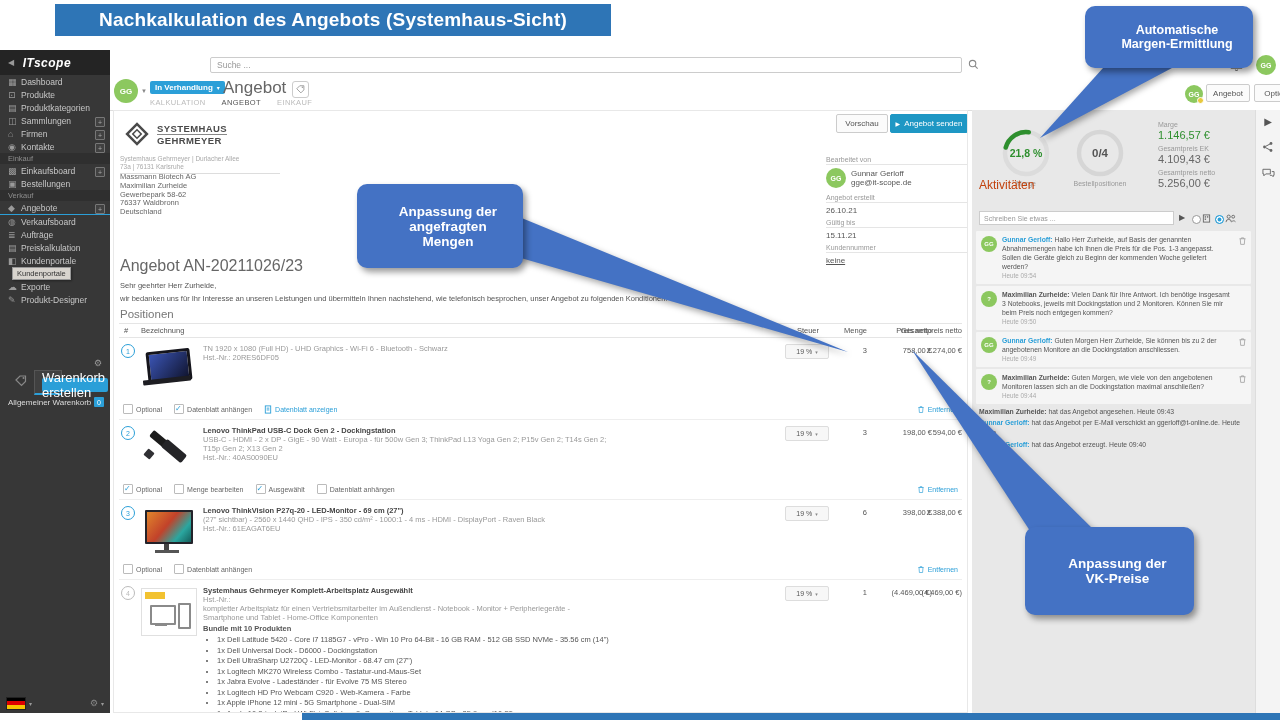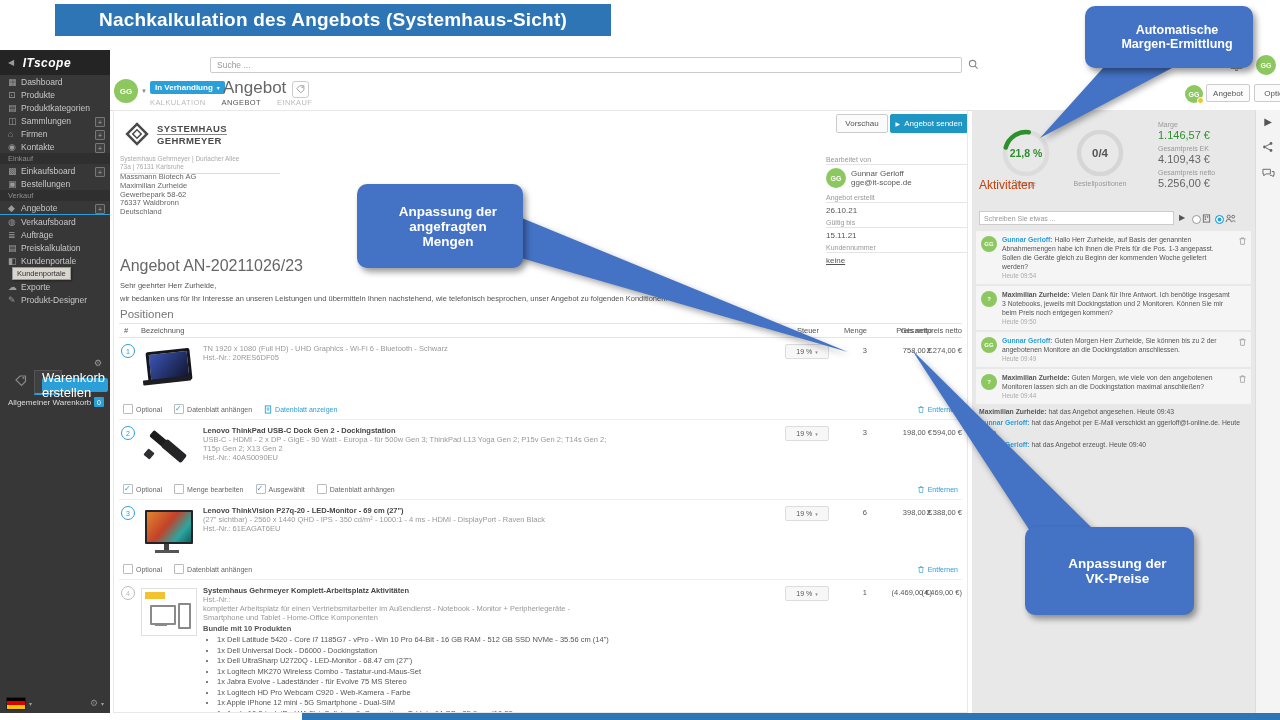--- a/index.html
+++ b/index.html
@@ -570,21 +570,21 @@
 
     <div class="prow dim" style="height:160px">
       <span class="num">4</span>
       <span class="pimg img-bundle">
           <span class="rib"></span>
           <span class="mn"></span>
           <span class="tw"></span>
           <span class="mst"></span>
         </span>
       <div class="ptxt">
-        <div class="t">Systemhaus Gehrmeyer Komplett-Arbeitsplatz Aktivitäten</div>
+        <div class="t">Systemhaus Gehrmeyer Komplett-Arbeitsplatz Ausgewählt</div>
         <div>Hst.-Nr.:</div>
         <div style="width:375px">kompletter Arbeitsplatz für einen Vertriebsmitarbeiter im Außendienst - Notebook - Monitor + Peripheriegeräte - Smartphone und Tablet - Home-Office Komponenten</div>
         <div class="bundle-t">Bundle mit 10 Produkten</div>
         <ul class="bundle-ul">
 
             <li>1x Dell Latitude 5420 - Core i7 1185G7 - vPro - Win 10 Pro 64-Bit - 16 GB RAM - 512 GB SSD NVMe - 35.56 cm (14")</li>
 
             <li>1x Dell Universal Dock - D6000 - Dockingstation</li>
 
             <li>1x Dell UltraSharp U2720Q - LED-Monitor - 68.47 cm (27")</li>

